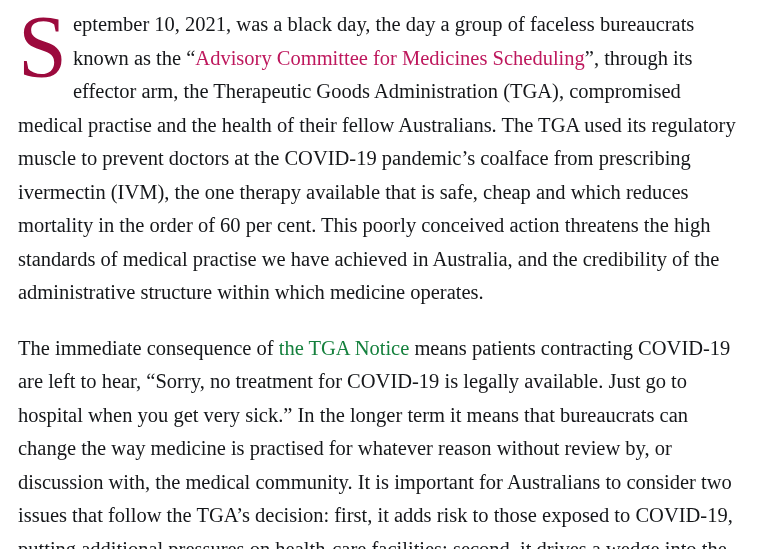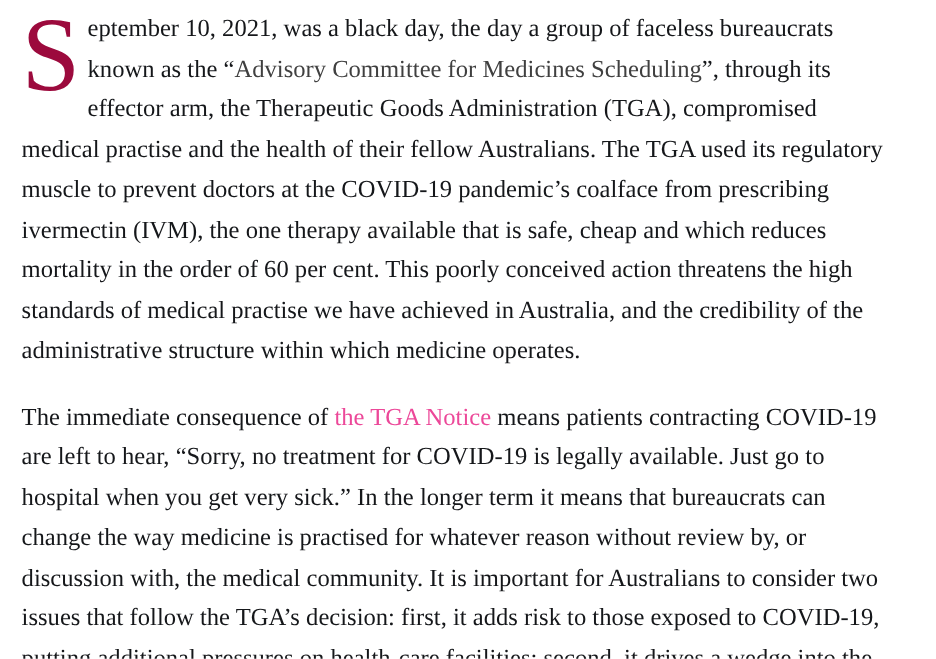--- a/index.html
+++ b/index.html
@@ -37,25 +37,25 @@
     float: left;
     font-family: "Liberation Serif", "DejaVu Serif", serif;
     font-size: 88px;
     line-height: 70px;
     color: #9c0a3d;
     padding: 2px 6px 0 0;
     margin-top: 2px;
     font-weight: normal;
   }
   a.inline-link {
-    color: #404040;
+    color: #be185d;
     text-decoration: none;
   }
   a.inline-link.blue {
-    color: #ec4899;
+    color: #15803d;
   }
   .clearfix::after {
     content: "";
     display: table;
     clear: both;
   }
 </style>
 </head>
 <body>
 

